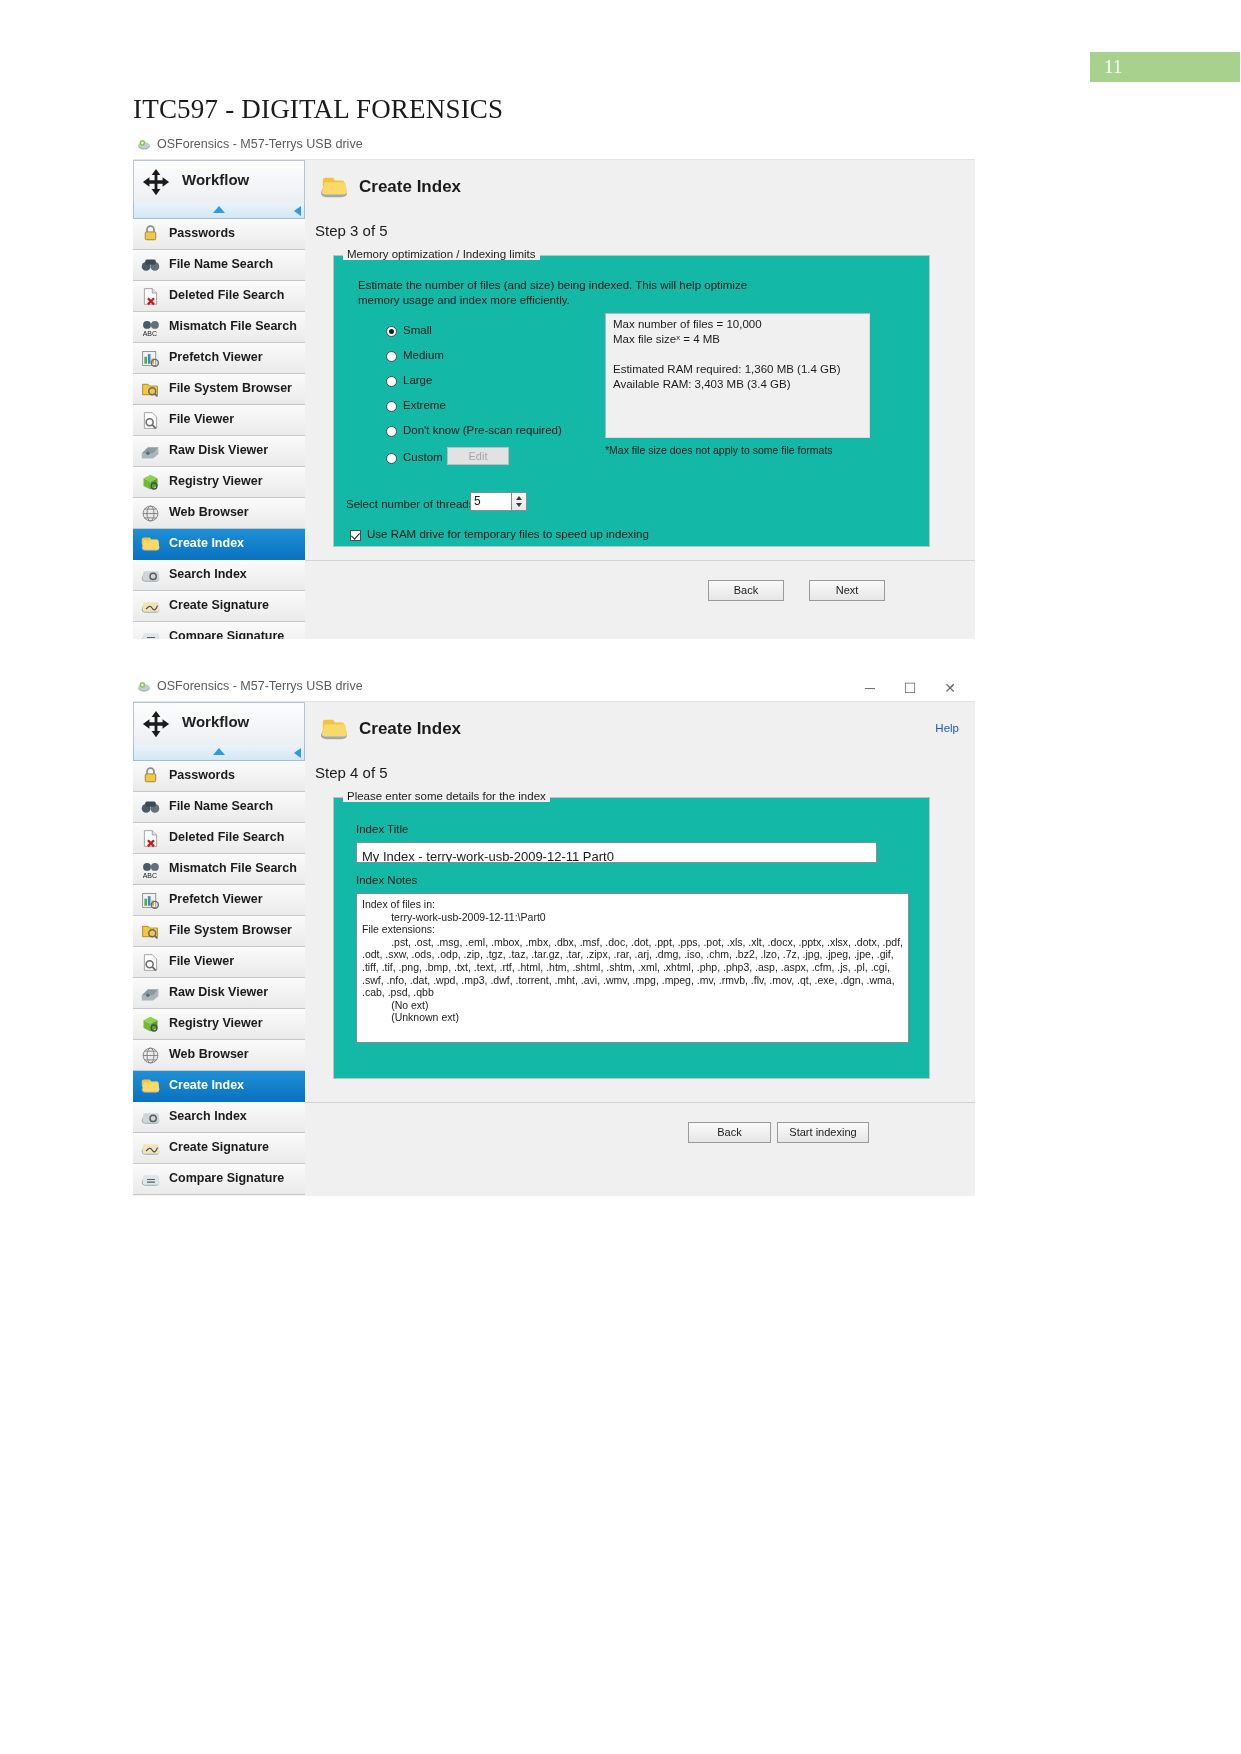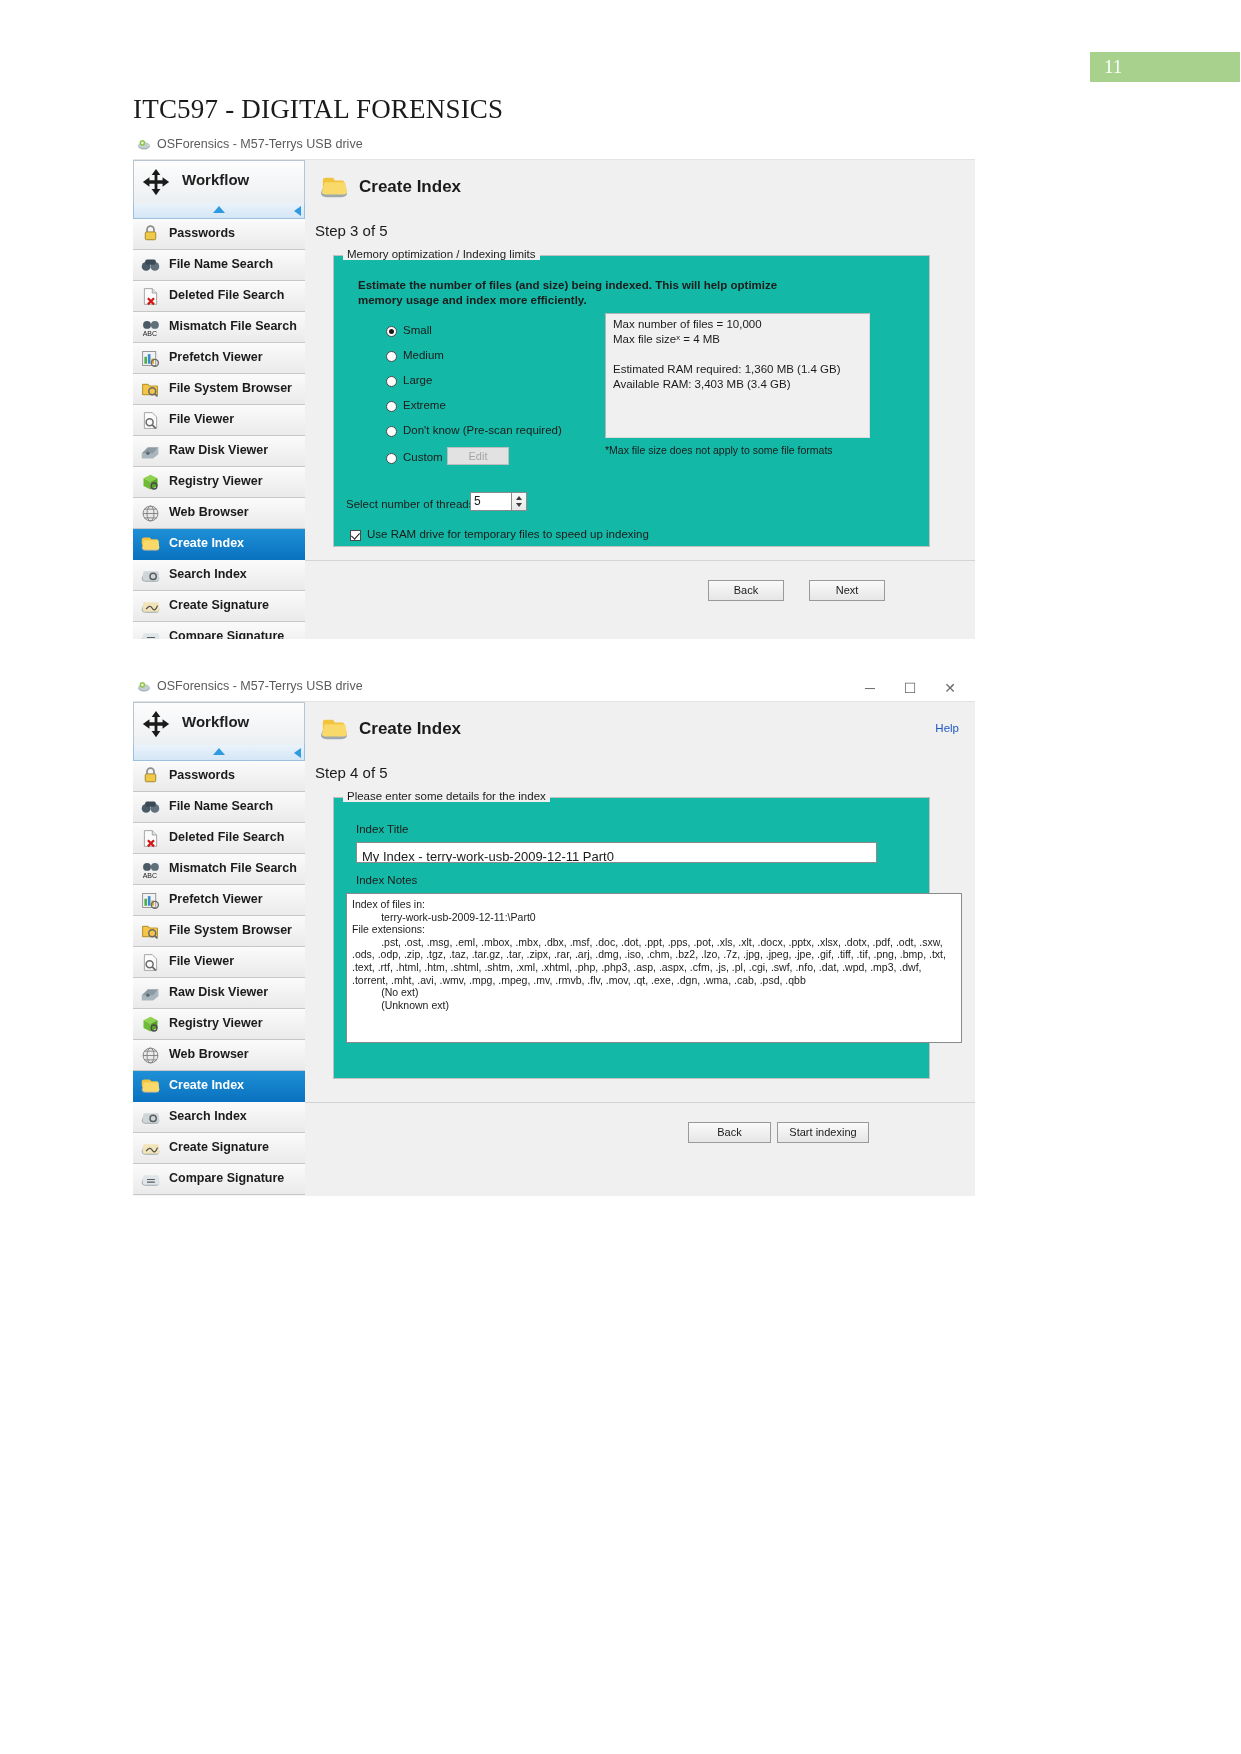--- a/index.html
+++ b/index.html
@@ -386,21 +386,21 @@
           <path d="M7 4 H15 L17 7 H25 Q27 7 27 9 V17 H6 Q4 17 4 15 V6 Q4 4 7 4 Z" fill="#f2c43d"></path>
           <path d="M6 9 H28 L30 19 Q30 22 26 22 H7 Q3 22 3 19 Z" fill="#f8d96a"></path>
         </svg>
         <div class="pt-text">Create Index</div>
       </div>
 
       <div class="step-text">Step 3 of 5</div>
 
       <div class="groupbox" style="left:28px;top:95px;width:595px;height:290px;">
         <div class="gb-legend">Memory optimization / Indexing limits</div>
-        <div class="gb-desc" style="left:24px;top:22px;width:420px;font-weight:bold;">Estimate the number of files (and size) being indexed. This will help
+        <div class="gb-desc" style="left:24px;top:22px;width:420px;">Estimate the number of files (and size) being indexed. This will help
 optimize memory usage and index more efficiently.</div>
 
         <div class="radio-row" style="left:52px;top:69px;">
           <span class="radio checked"></span>
           <span class="rlabel">Small</span>
         </div>
         <div class="radio-row" style="left:52px;top:94px;">
           <span class="radio"></span>
           <span class="rlabel">Medium</span>
         </div>
@@ -613,21 +613,21 @@
 
       <div class="step-text">Step 4 of 5</div>
 
       <div class="groupbox" style="left:28px;top:95px;width:595px;height:280px;">
         <div class="gb-legend">Please enter some details for the index</div>
 
         <div class="field-label" style="left:22px;top:25px;">Index Title</div>
         <div class="text-input" style="left:22px;top:44px;width:521px;height:21px;">My Index - terry-work-usb-2009-12-11  Part0</div>
 
         <div class="field-label" style="left:22px;top:76px;">Index Notes</div>
-        <div class="text-area" style="left:12px;top:95px;width:616px;height:150px;">Index of files in:
+        <div class="text-area" style="left:22px;top:95px;width:553px;height:150px;">Index of files in:
           terry-work-usb-2009-12-11:\Part0
 File extensions:
           .pst, .ost, .msg, .eml, .mbox, .mbx, .dbx, .msf, .doc, .dot, .ppt, .pps, .pot, .xls, .xlt, .docx, .pptx, .xlsx, .dotx, .pdf, .odt, .sxw, .ods, .odp, .zip, .tgz, .taz, .tar.gz, .tar, .zipx, .rar, .arj, .dmg, .iso, .chm, .bz2, .lzo, .7z, .jpg, .jpeg, .jpe, .gif, .tiff, .tif, .png, .bmp, .txt, .text, .rtf, .html, .htm, .shtml, .shtm, .xml, .xhtml, .php, .php3, .asp, .aspx, .cfm, .js, .pl, .cgi, .swf, .nfo, .dat, .wpd, .mp3, .dwf, .torrent, .mht, .avi, .wmv, .mpg, .mpeg, .mv, .rmvb, .flv, .mov, .qt, .exe, .dgn, .wma, .cab, .psd, .qbb
           (No ext)
           (Unknown ext)</div>
       </div>
 
       <div class="divider-h" style="left:0;top:400px;width:670px;"></div>
       <div class="btn" style="left:383px;top:420px;width:83px;height:21px;line-height:19px;">Back</div>
       <div class="btn" style="left:472px;top:420px;width:92px;height:21px;line-height:19px;">Start indexing</div>

